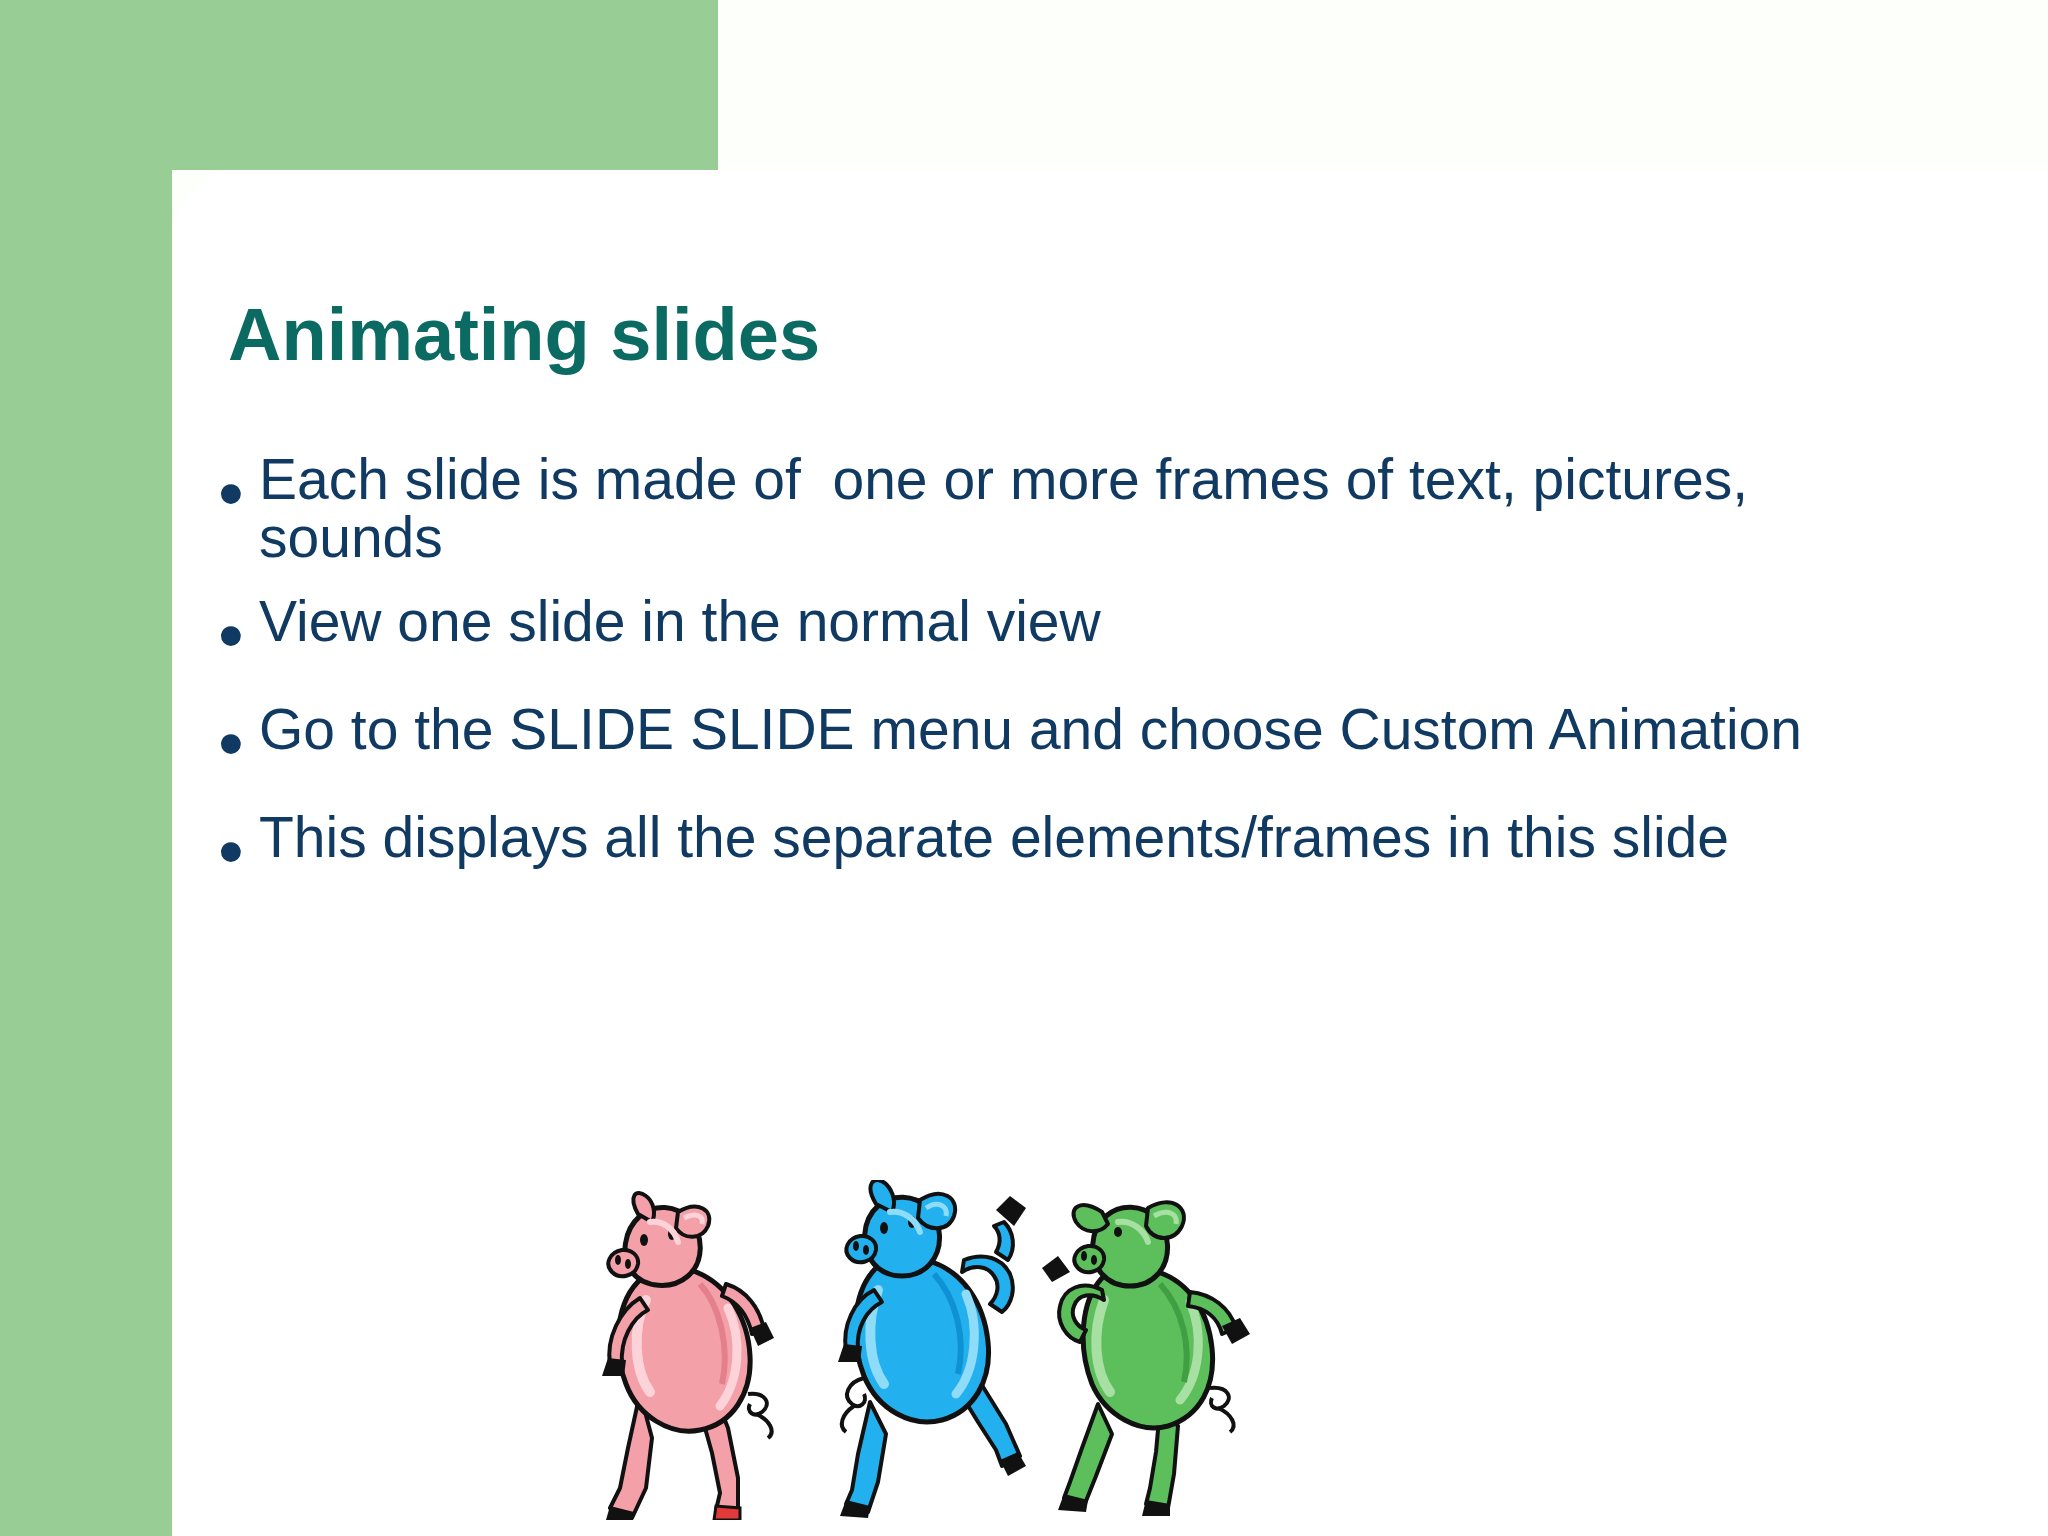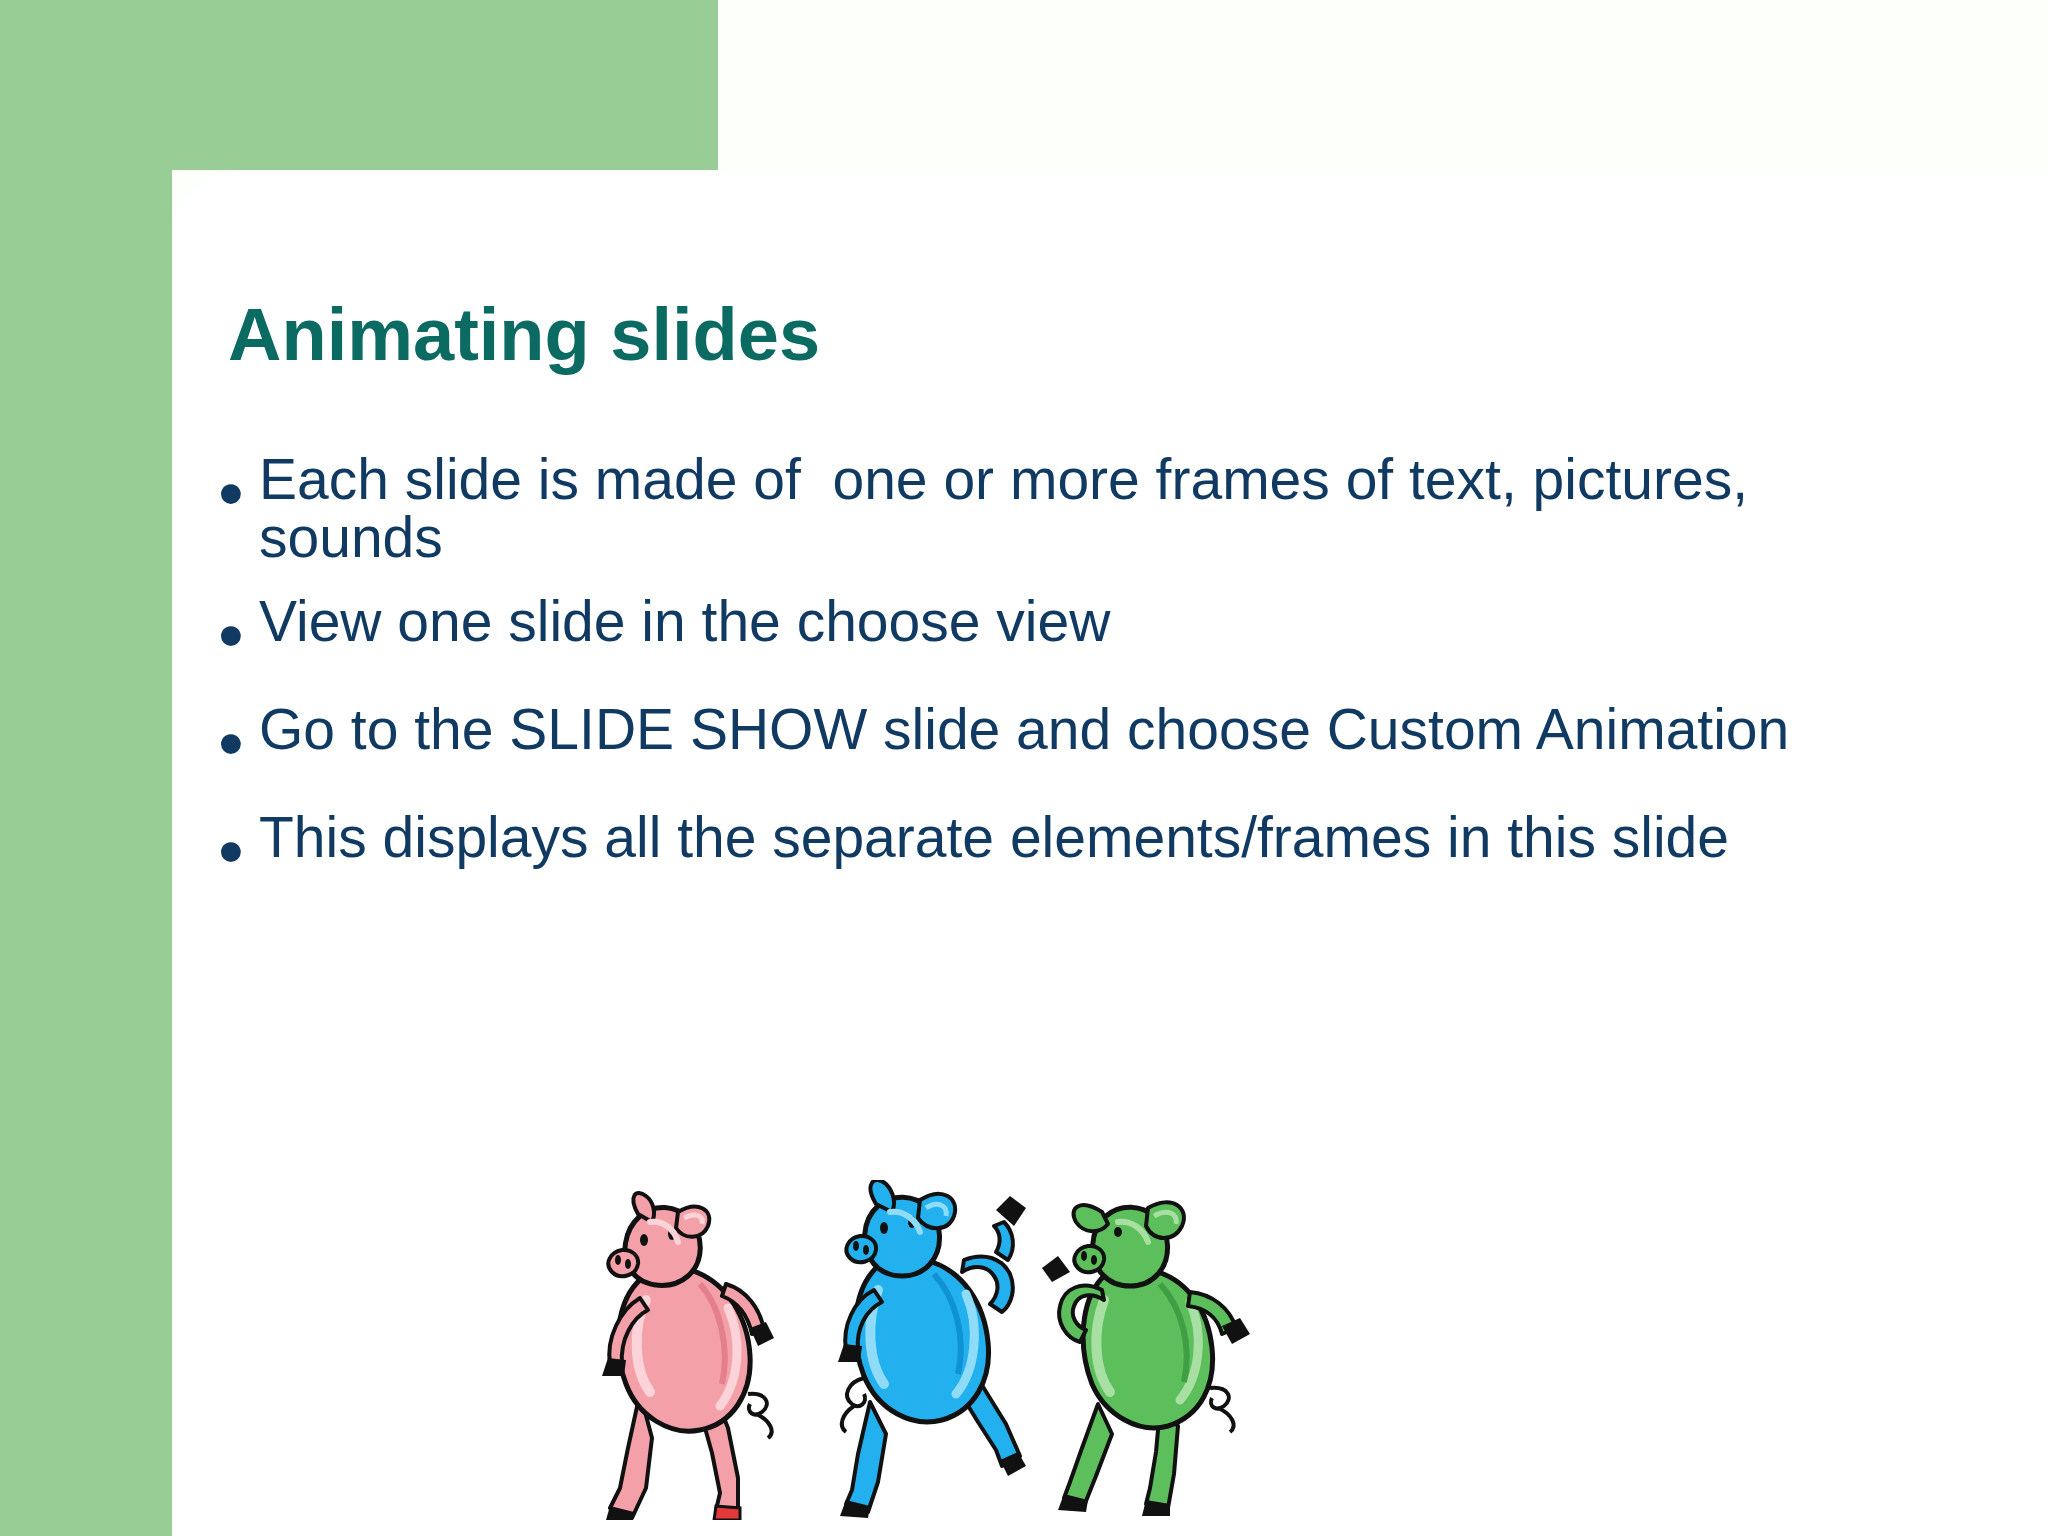--- a/index.html
+++ b/index.html
@@ -127,26 +127,26 @@
 
     <div class="bullet-list">
 
       <div class="bullet-item">
         <span class="bullet-marker">●</span>
         <span class="bullet-text">Each slide is made of  one or more frames of text, pictures, sounds</span>
       </div>
 
       <div class="bullet-item">
         <span class="bullet-marker">●</span>
-        <span class="bullet-text">View one slide in the choose view</span>
-      </div>
-
-      <div class="bullet-item">
-        <span class="bullet-marker">●</span>
-        <span class="bullet-text">Go to the SLIDE SHOW slide and choose Custom Animation</span>
+        <span class="bullet-text">View one slide in the normal view</span>
+      </div>
+
+      <div class="bullet-item">
+        <span class="bullet-marker">●</span>
+        <span class="bullet-text">Go to the SLIDE SLIDE menu and choose Custom Animation</span>
       </div>
 
       <div class="bullet-item">
         <span class="bullet-marker">●</span>
         <span class="bullet-text">This displays all the separate elements/frames in this slide</span>
       </div>
 
     </div>
 
     <div class="pigs">

